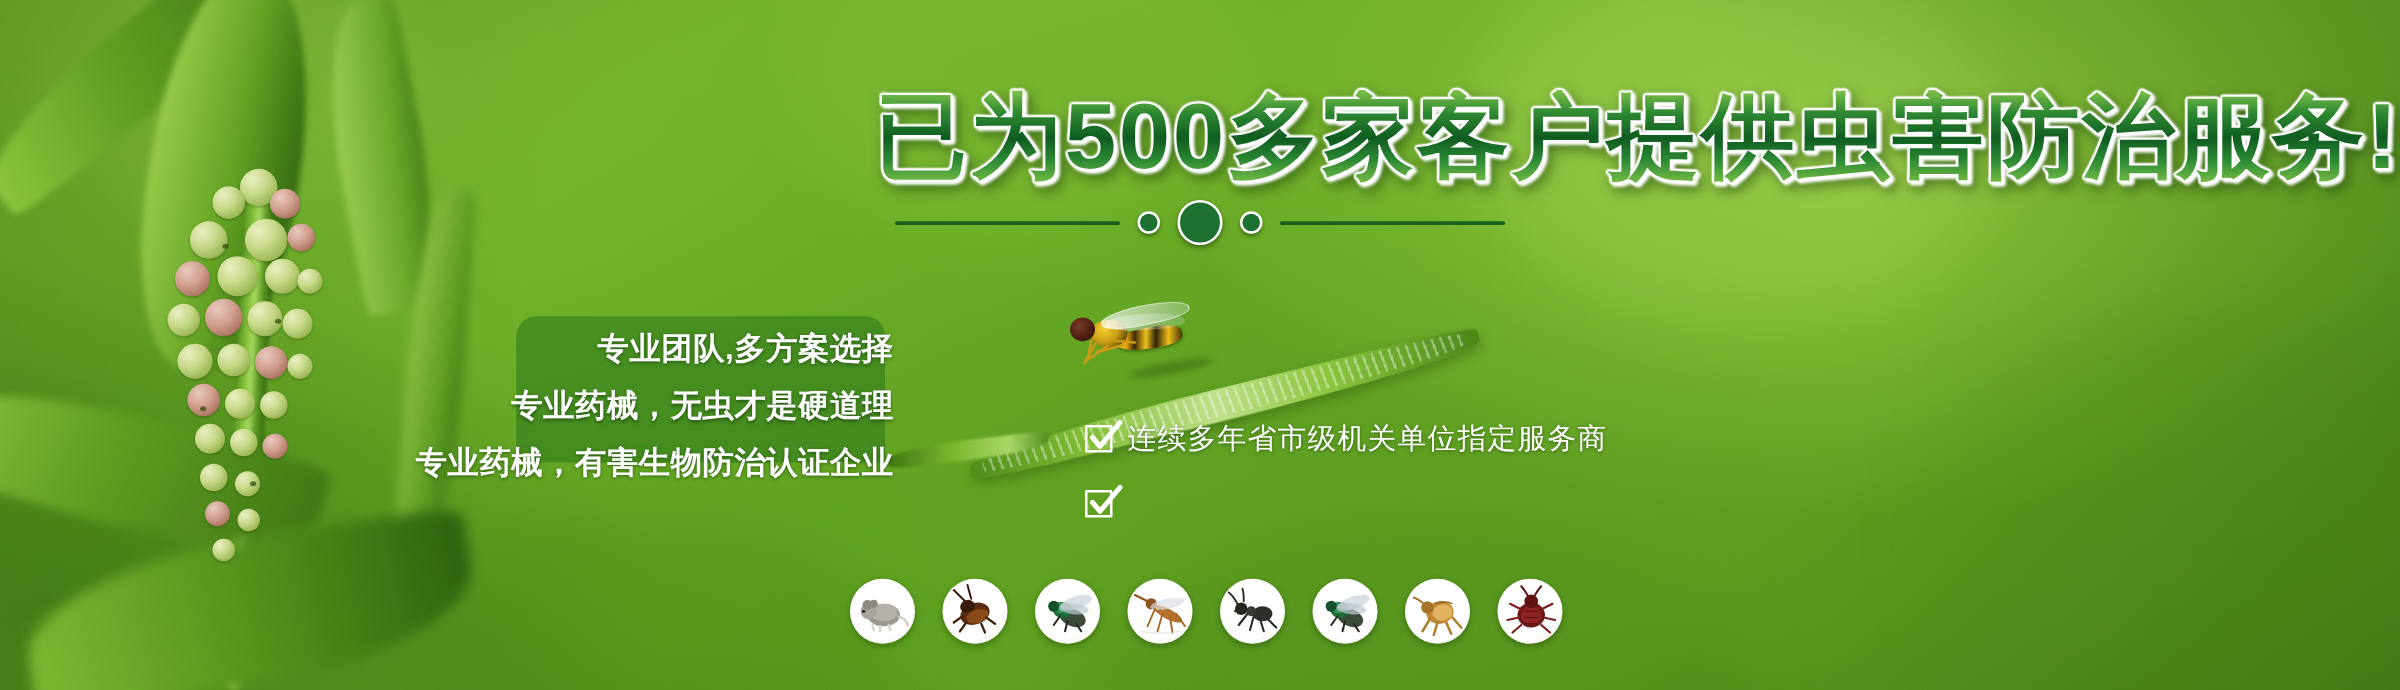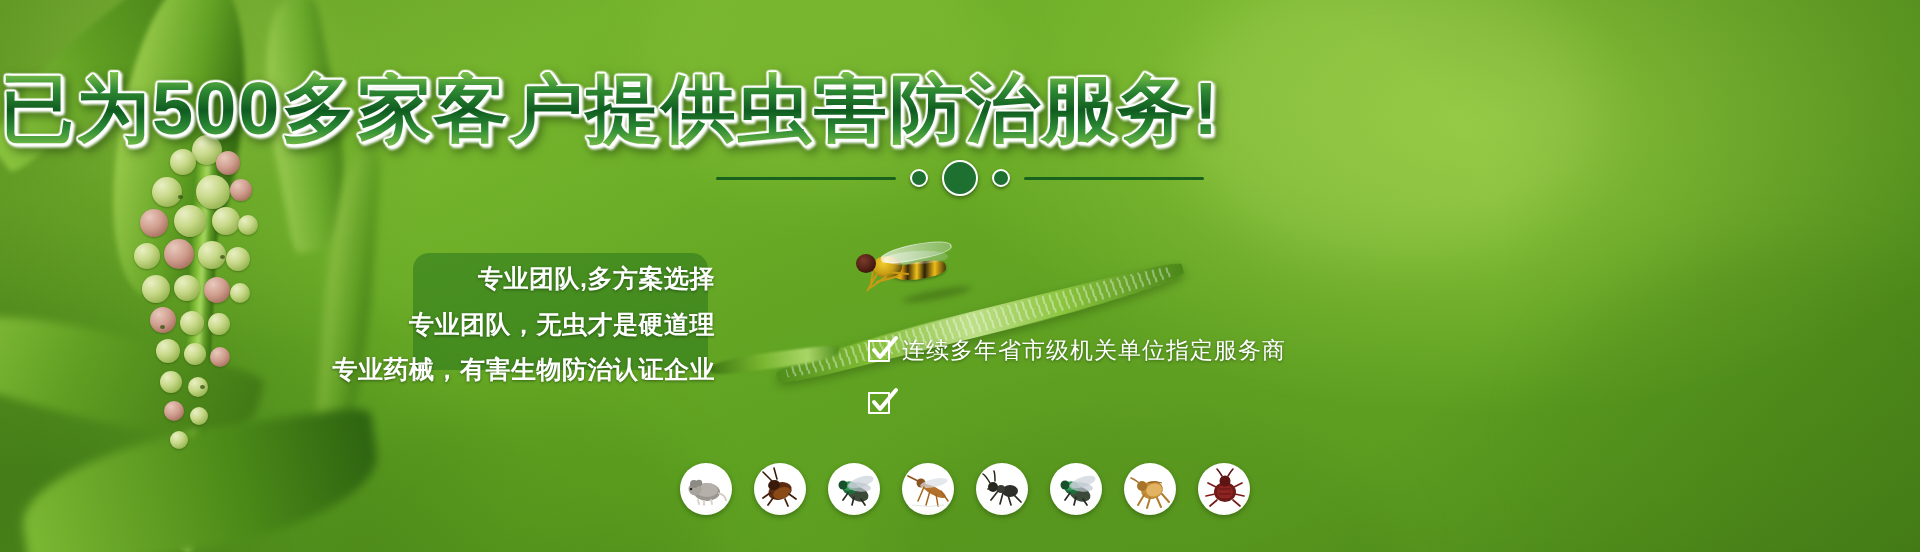--- a/index.html
+++ b/index.html
@@ -135,21 +135,21 @@
   }
   .fly-shadow {
     position:absolute; left:52px; top:50px; width:70px; height:9px;
     background:rgba(35,60,10,.35); border-radius:50%; filter:blur(3px);
     transform:rotate(-11deg);
   }
 
   
   .headline {
     position:absolute; left:0; top:72px; width:1920px;
-    text-align:left;
+    text-align:right;
     font-size:74px;
     font-weight:bold;
     letter-spacing:2px;
     line-height:1;
     color:#1d6b2a;
     background:linear-gradient(180deg,#7fc24a 0%,#2f8a33 24%,#0f5c20 52%,#2c8a34 76%,#74bb45 100%);
     -webkit-background-clip:text;
     background-clip:text;
     -webkit-text-fill-color:transparent;
     filter:drop-shadow(0 0 1px #ffffff) drop-shadow(1px 0 0 #fff) drop-shadow(-1px 0 0 #fff)
@@ -310,21 +310,21 @@
     <div class="div-line"></div>
     <div class="div-dot-sm"></div>
     <div class="div-dot-lg"></div>
     <div class="div-dot-sm"></div>
     <div class="div-line"></div>
   </div>
 
   <div class="slogan-panel"></div>
   <div class="slogan-text">
     <div class="slogan-line sl-1">专业团队,多方案选择</div>
-    <div class="slogan-line sl-2">专业团队，无虫才是硬道理</div>
+    <div class="slogan-line sl-2">专业药械，无虫才是硬道理</div>
     <div class="slogan-line sl-3">专业药械，有害生物防治认证企业</div>
   </div>
 
   <div class="bullets">
     <div class="bullet">
       <span class="chk">
         <svg viewBox="0 0 30 30">
             <path d="M5 15 L11 22 L27 3" fill="none" stroke="#ffffff" stroke-width="4" stroke-linecap="round" stroke-linejoin="round"></path>
           </svg>
       </span>

